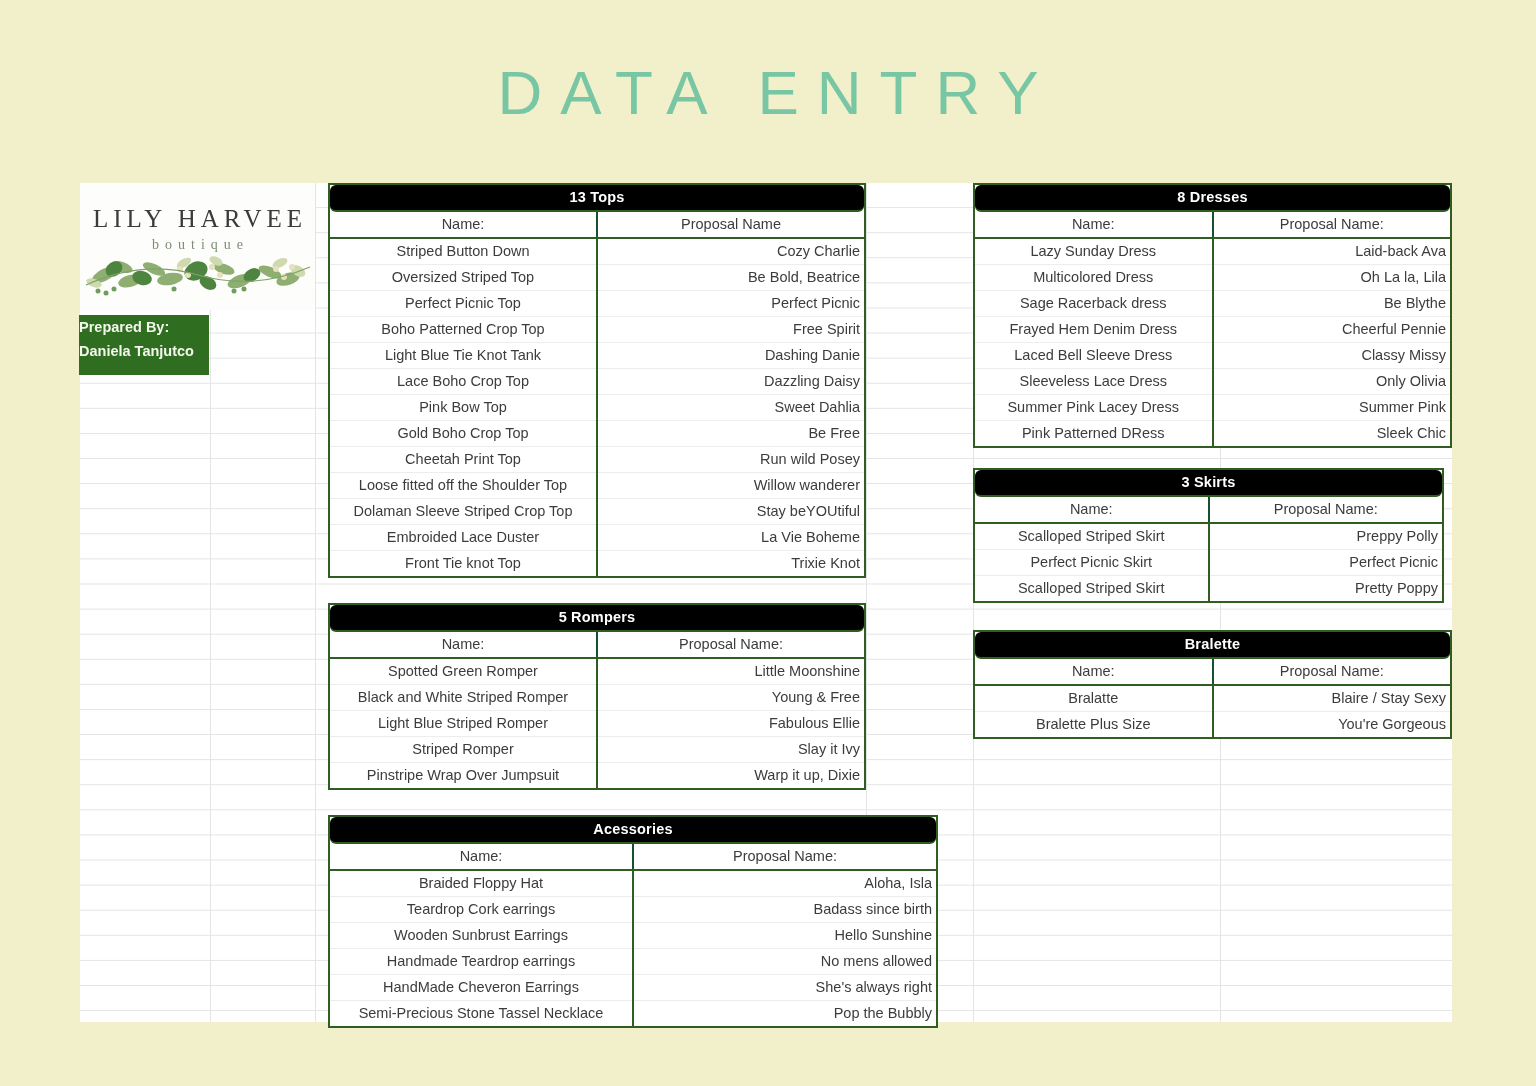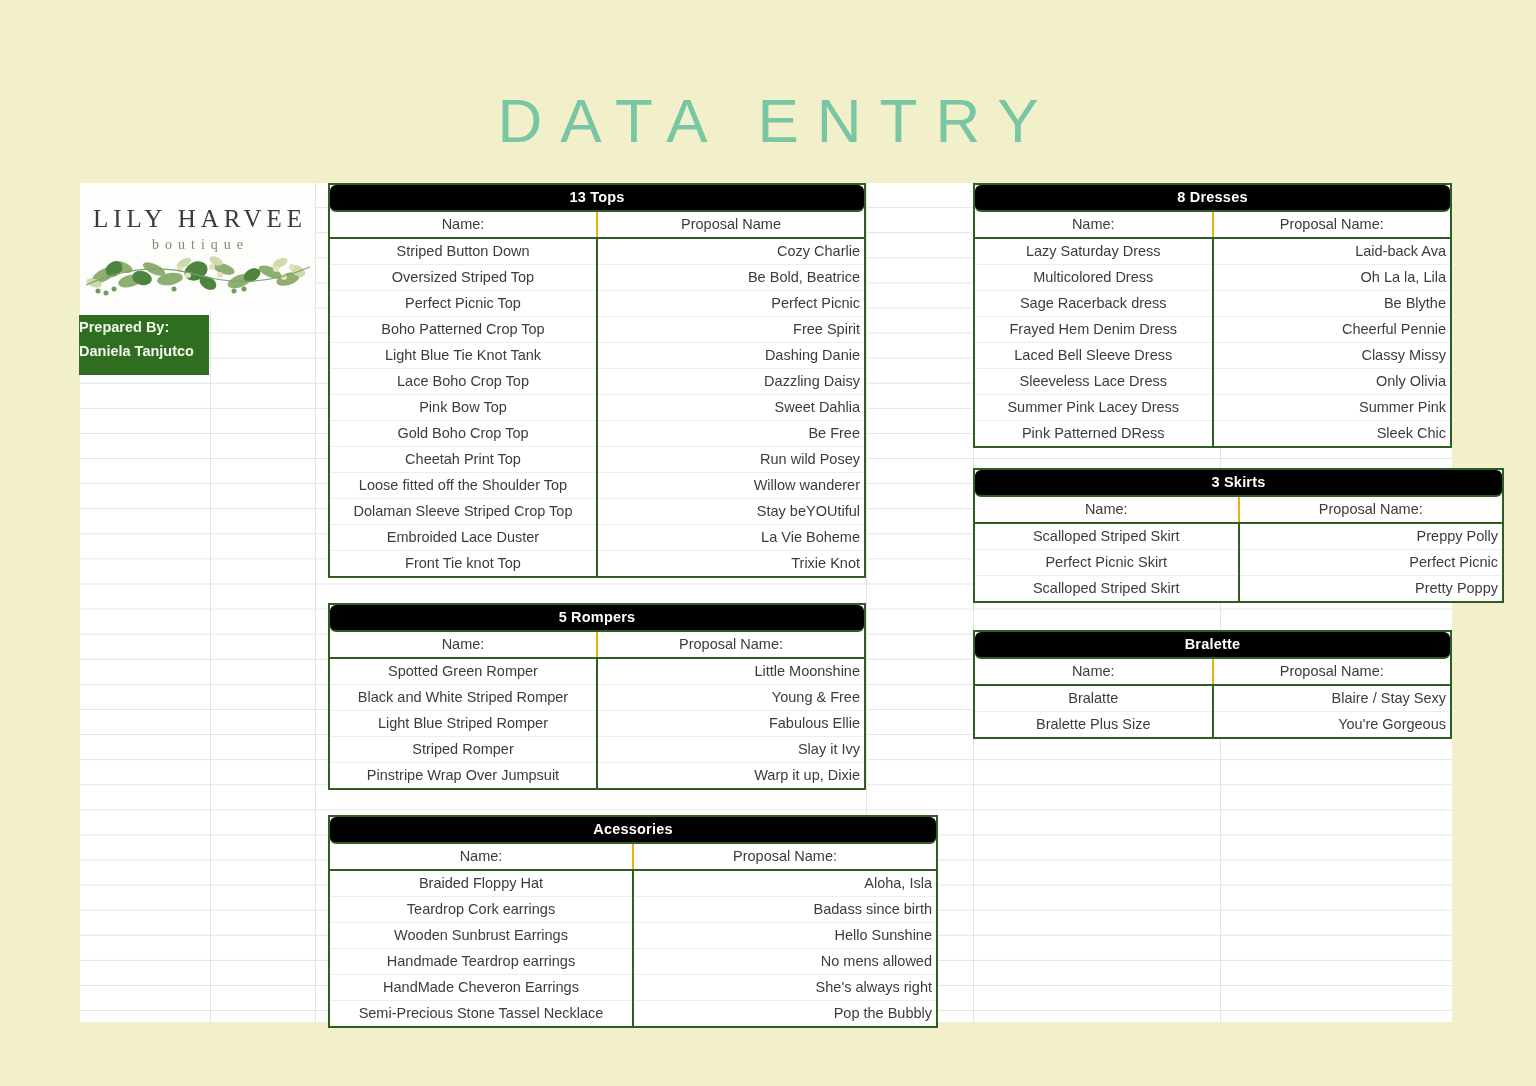--- a/index.html
+++ b/index.html
@@ -22,21 +22,20 @@
     top: 62px;
     width: 1536px;
     text-align: center;
     font-family: "Liberation Sans", sans-serif;
     font-size: 62px;
     font-weight: 300;
     letter-spacing: 18px;
     color: #79c6a4;
     text-indent: 18px;
     line-height: 1;
-    margin-top: 28px;
   }
 
   
   .sheet {
     position: absolute;
     left: 80px;
     top: 183px;
     width: 1372px;
     height: 839px;
     background: #ffffff;
@@ -154,36 +153,36 @@
     color: #3c3c3c;
     height: 25px;
     line-height: 25px;
     padding: 0 4px;
     font-weight: normal;
     white-space: nowrap;
     overflow: hidden;
   }
   .tbl thead th {
     border-bottom: 2px solid #2f5d22;
-    border-right: 2px solid #eab308;
+    border-right: 2px solid #14532d;
   }
   .tbl thead th:last-child { border-right: none; }
   .tbl tbody td {
     border-bottom: 1px solid #ededed;
     border-right: 2px solid #2f5d22;
   }
   .tbl tbody td:last-child { border-right: none; text-align: right; }
   .tbl tbody tr:last-child td { border-bottom: none; }
 
   
   #tbl-tops       { left: 248px;  top: 0px;   width: 538px; }
   #tbl-rompers    { left: 248px;  top: 420px; width: 538px; }
   #tbl-accessories{ left: 248px;  top: 632px; width: 610px; }
   #tbl-dresses    { left: 893px;  top: 0px;   width: 479px; }
-  #tbl-skirts     { left: 893px;  top: 285px; width: 531px; }
+  #tbl-skirts     { left: 893px;  top: 285px; width: 471px; }
   #tbl-bralette   { left: 893px;  top: 447px; width: 479px; }
 </style>
 </head>
 <body>
 
 <div class="page-title">DATA ENTRY</div>
 
 <div class="sheet">
 
   <div class="grid-layer"></div>
@@ -390,21 +389,21 @@
     <div class="band">8 Dresses</div>
     <table>
       <thead>
           <tr>
         <th>Name:</th>
         <th>Proposal Name:</th>
       </tr>
         </thead>
       <tbody>
           <tr>
-            <td>Lazy Saturday Dress</td>
+            <td>Lazy Sunday Dress</td>
             <td>Laid-back Ava</td>
           </tr>
           <tr>
             <td>Multicolored Dress</td>
             <td>Oh La la, Lila</td>
           </tr>
           <tr>
             <td>Sage Racerback dress</td>
             <td>Be Blythe</td>
           </tr>

